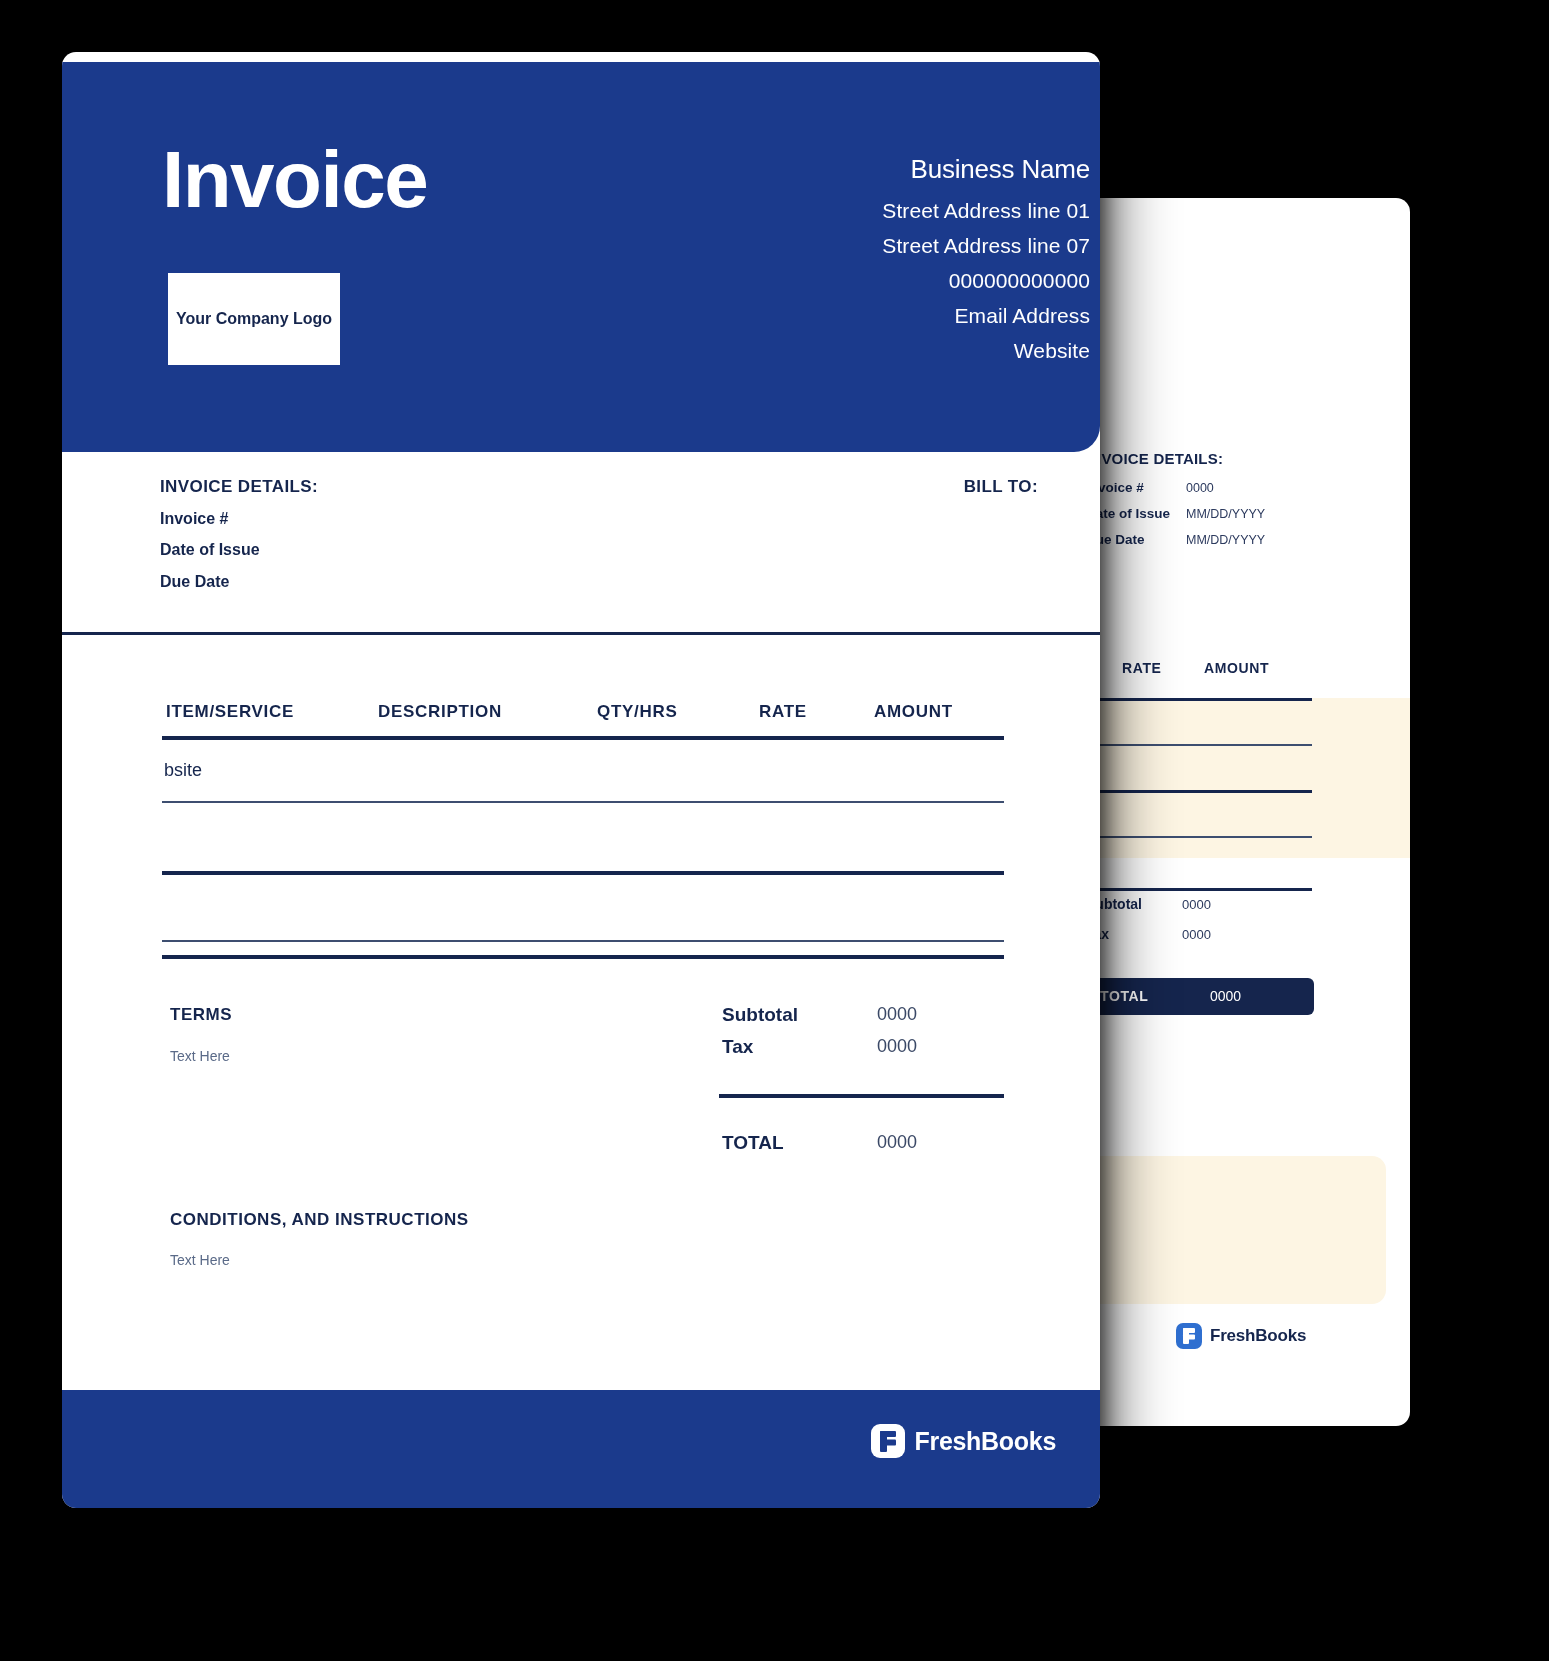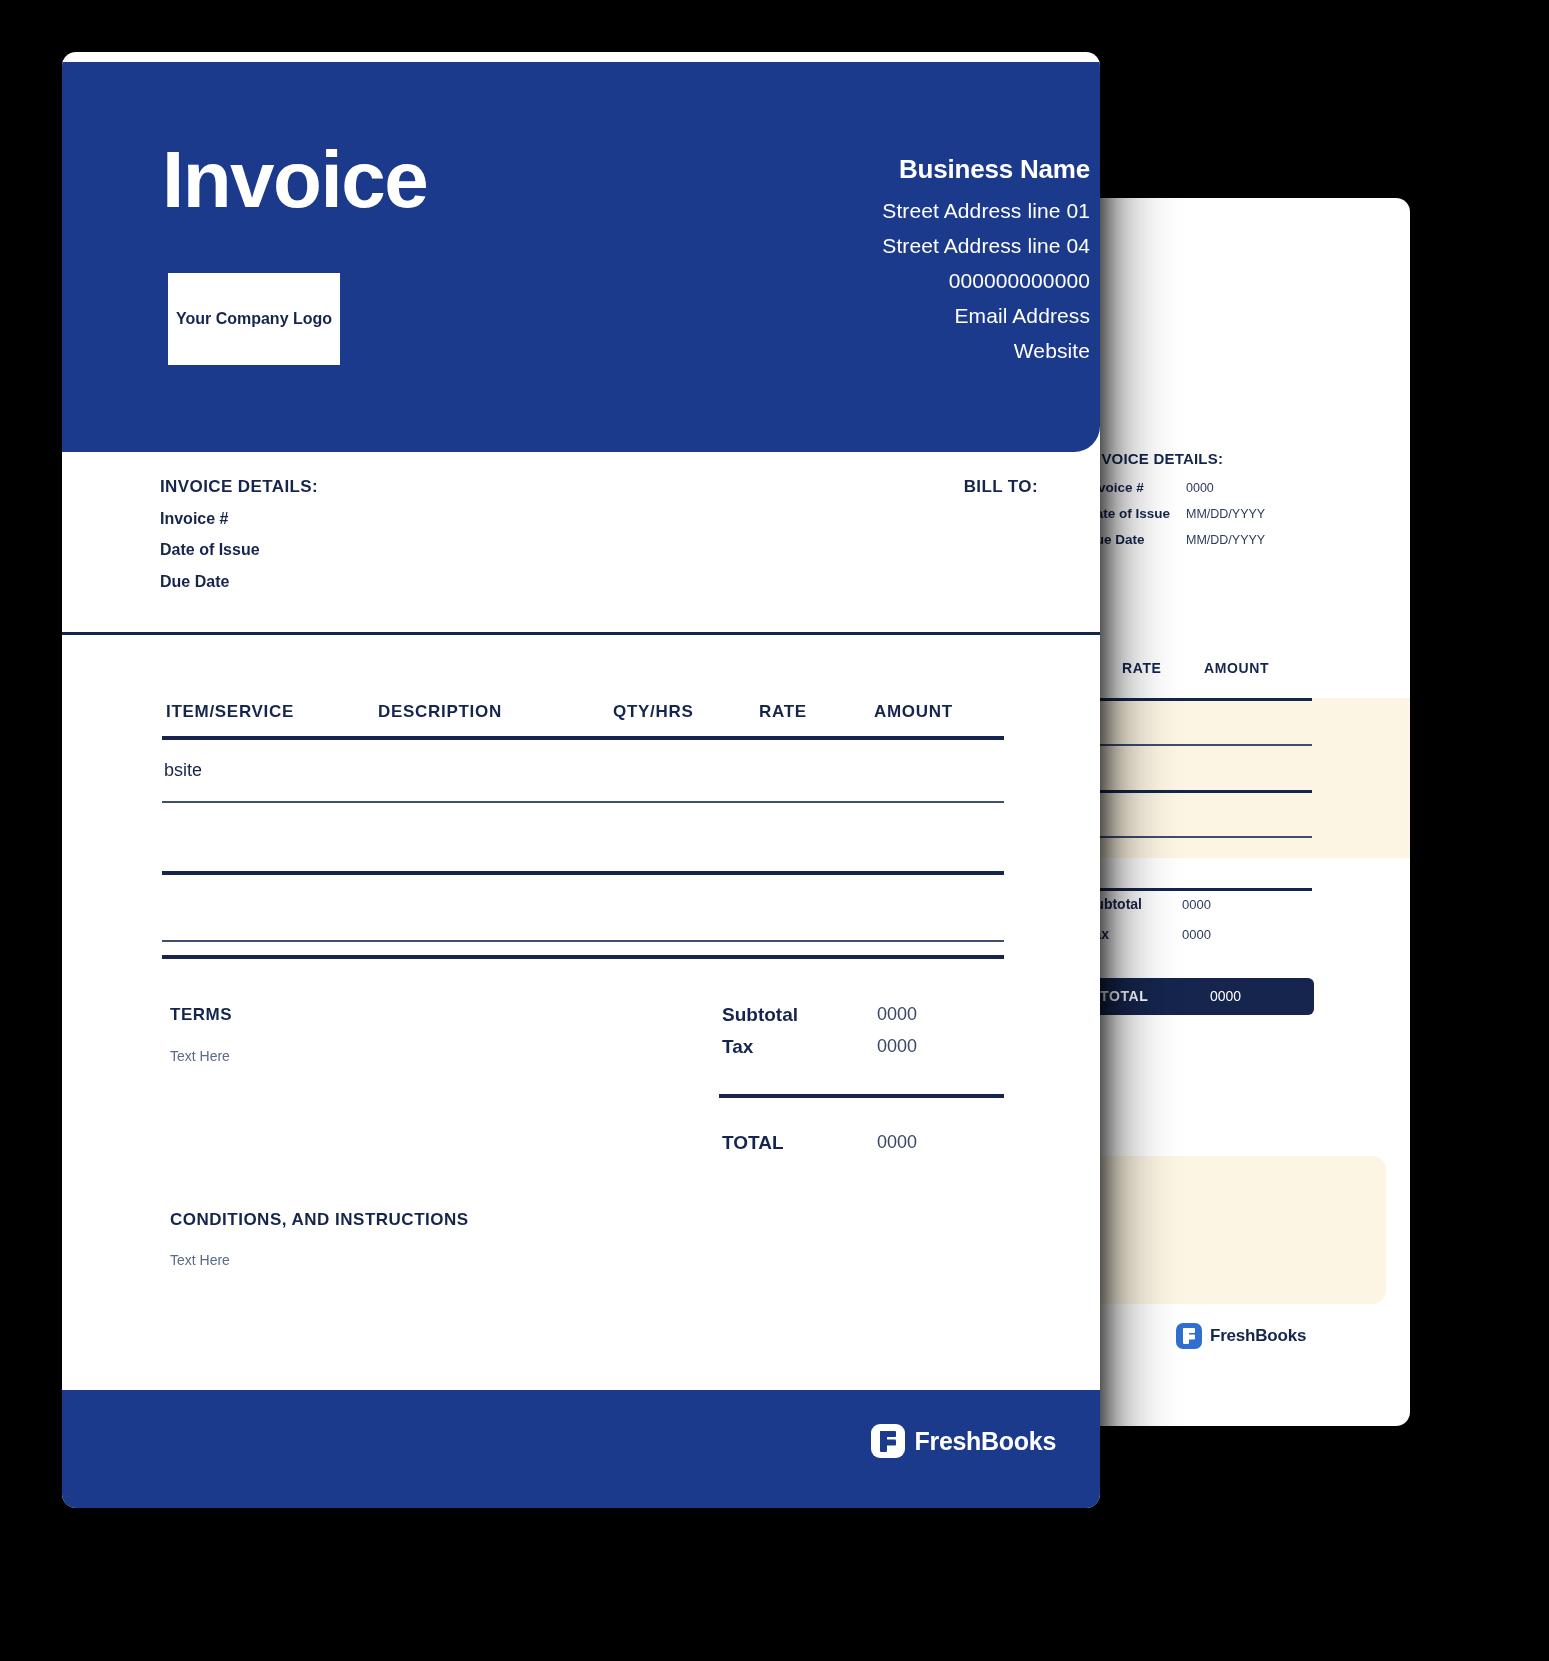--- a/index.html
+++ b/index.html
@@ -246,21 +246,21 @@
     position: absolute;
     right: 4px;
     top: 92px;
     width: 600px;
     text-align: right;
     padding-right: 6px;
   }
   .biz-name {
     color: #ffffff;
     font-size: 26px;
-    font-weight: 700;
+    font-weight: 400;
     letter-spacing: -0.2px;
     margin-bottom: 14px;
   }
   .biz-line {
     color: #ffffff;
     font-size: 21px;
     font-weight: 400;
     margin-bottom: 11px;
     letter-spacing: 0.1px;
   }
@@ -308,21 +308,21 @@
     position: absolute;
     top: 650px;
     font-size: 17px;
     font-weight: 700;
     color: #15254d;
     letter-spacing: 0.7px;
     white-space: nowrap;
   }
   .th-item  { left: 104px; }
   .th-desc  { left: 316px; }
-  .th-qty   { left: 535px; margin-left: 16px; }
+  .th-qty   { left: 535px; }
   .th-rate  { left: 697px; }
   .th-amt   { left: 812px; }
 
   .trow-line {
     position: absolute;
     left: 100px;
     width: 842px;
     background: #15254d;
   }
   .trow-line.thick { height: 4px; }
@@ -484,21 +484,21 @@
     <div class="hero">
       <div class="hero-title">Invoice</div>
 
       <div class="logo-box">
         <span>Your Company Logo</span>
       </div>
 
       <div class="biz-block">
         <div class="biz-name">Business Name</div>
         <div class="biz-line">Street Address line 01</div>
-        <div class="biz-line">Street Address line 04</div>
+        <div class="biz-line">Street Address line 07</div>
         <div class="biz-line">000000000000</div>
         <div class="biz-line">Email Address</div>
         <div class="biz-line">Website</div>
       </div>
     </div>
 
     <div class="details-title">INVOICE DETAILS:</div>
     <div class="billto-title">BILL TO:</div>
 
     <div class="detail-line d1">Invoice #</div>

